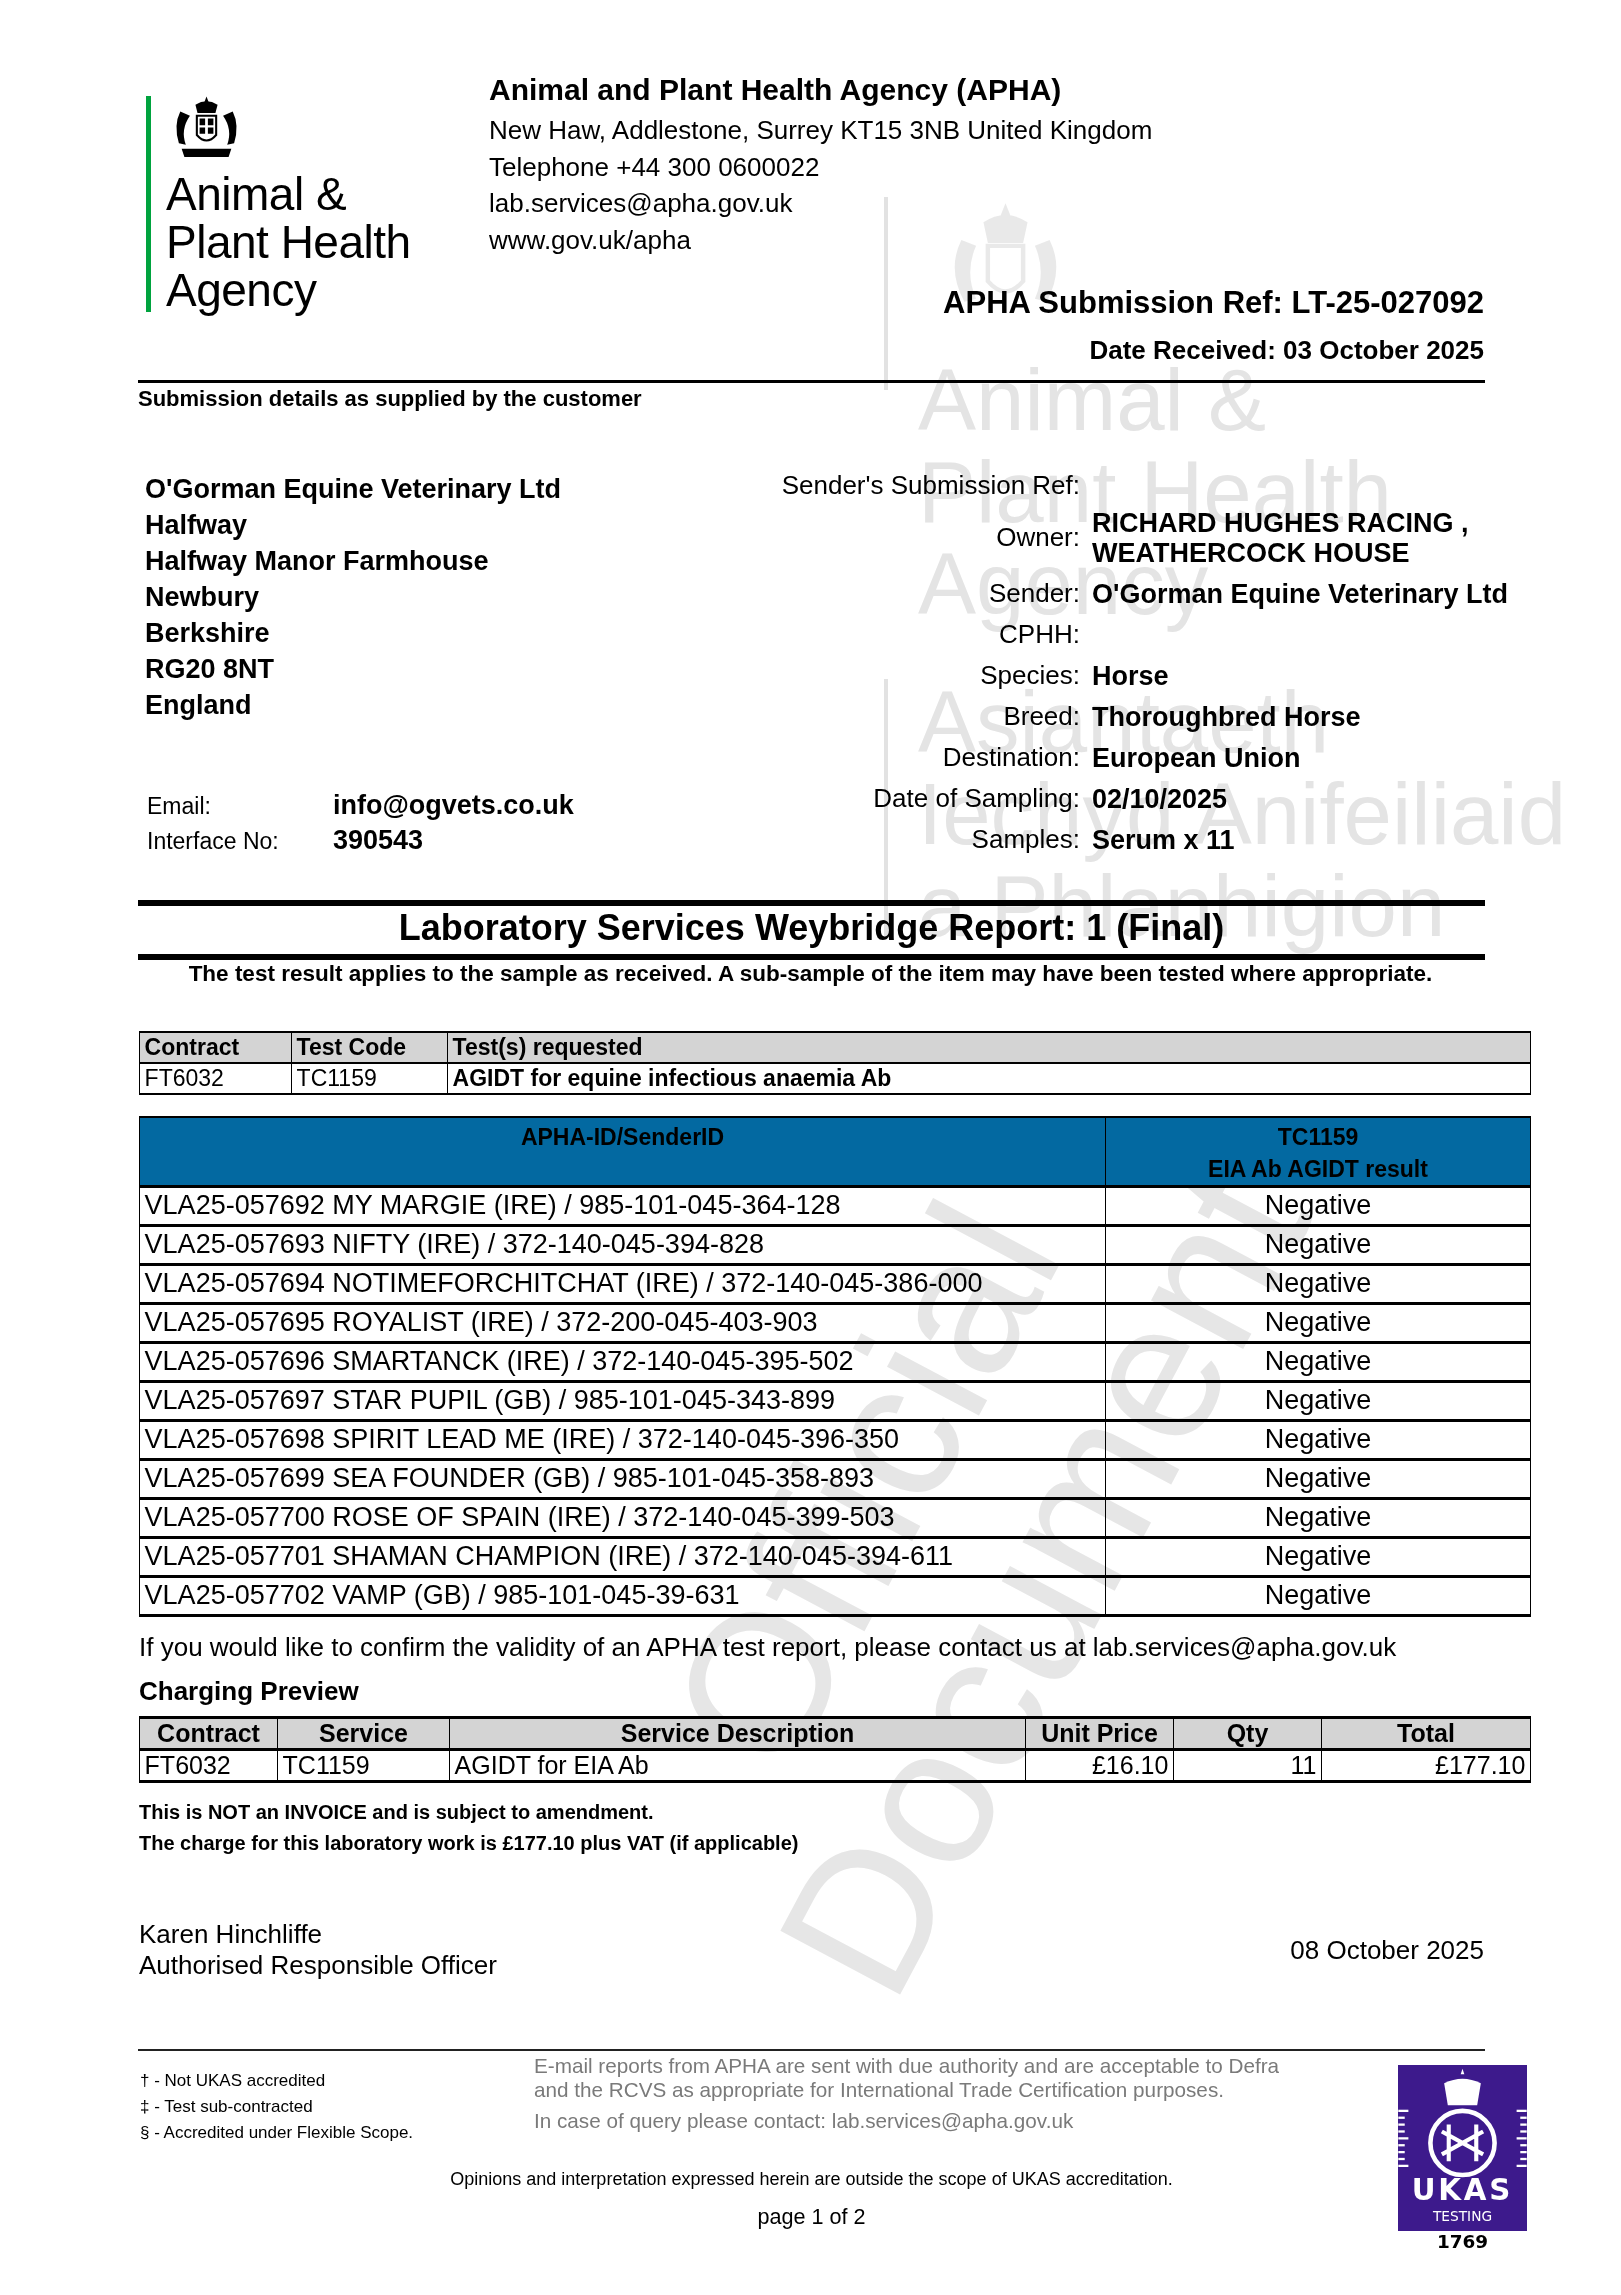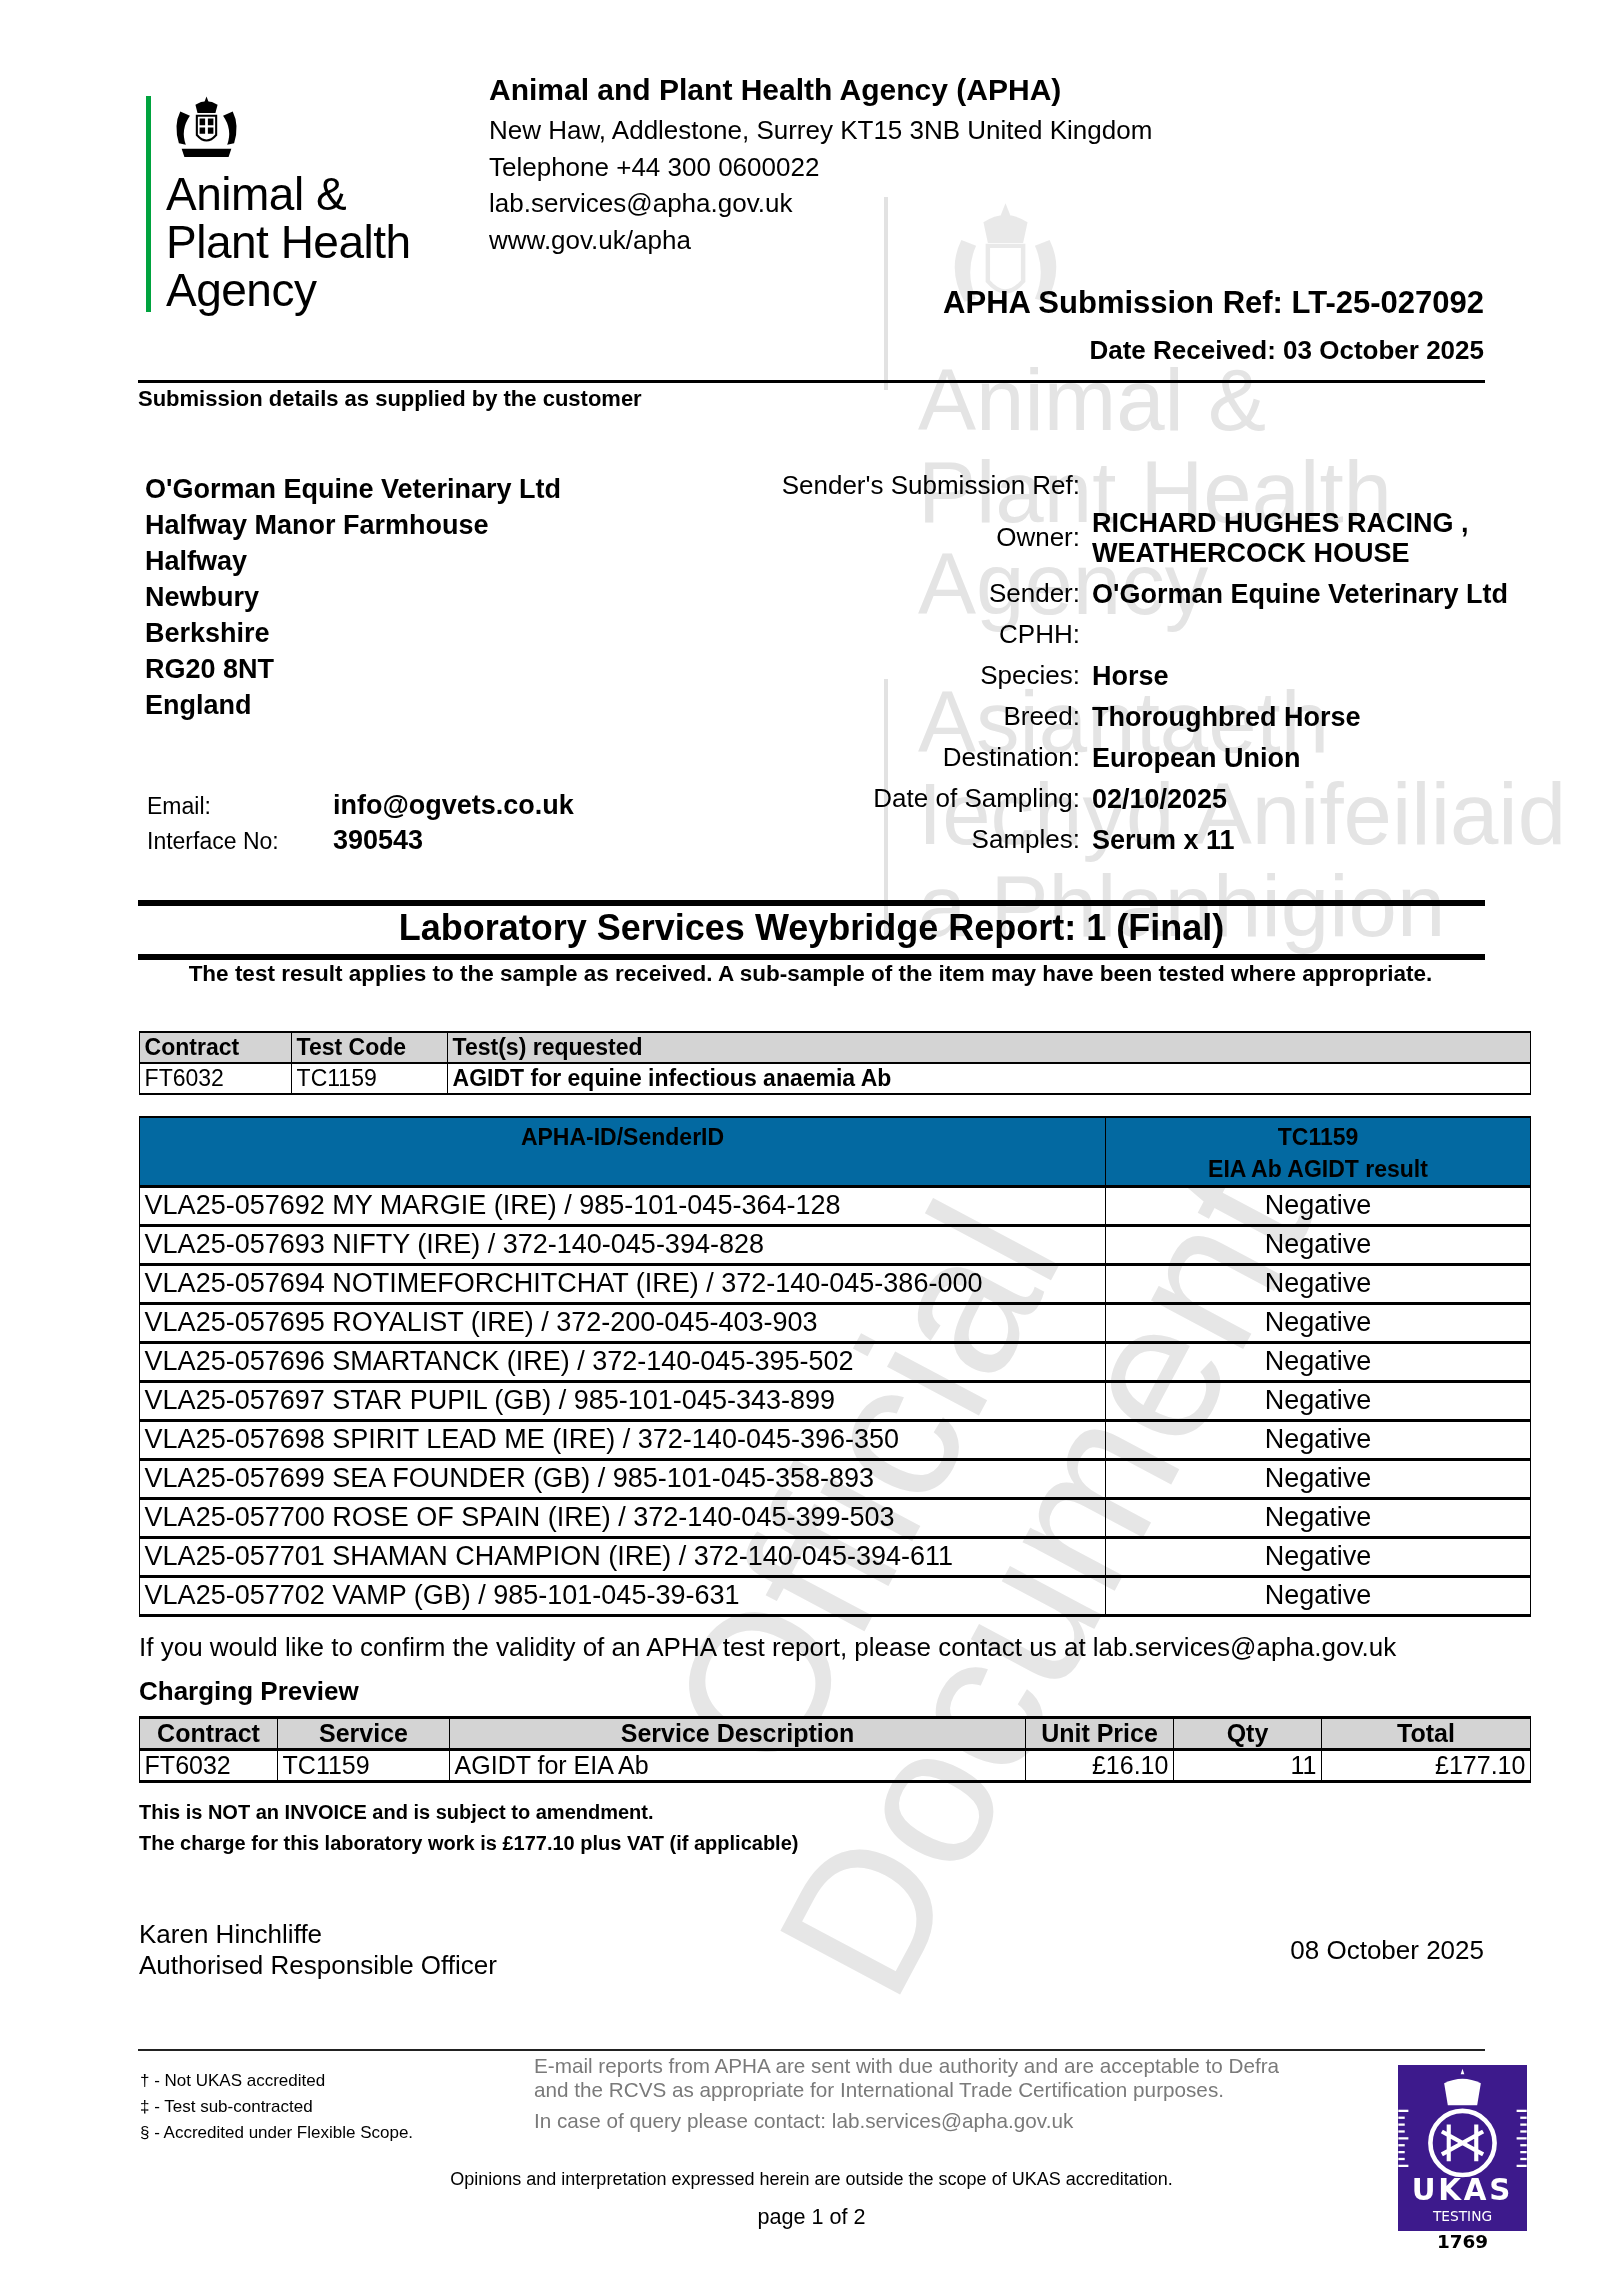--- a/index.html
+++ b/index.html
@@ -132,22 +132,22 @@
 <div class="content agency-line" style="top:188px">lab.services@apha.gov.uk</div>
 <div class="content agency-line" style="top:225px">www.gov.uk/apha</div>
 
 <div class="content sub-ref">APHA Submission Ref: LT-25-027092</div>
 <div class="content date-received">Date Received: 03 October 2025</div>
 <div class="content rule-top"></div>
 <div class="content supplied-label">Submission details as supplied by the customer</div>
 
 <div class="content addr">
   <div>O'Gorman Equine Veterinary Ltd</div>
+  <div>Halfway</div>
   <div>Halfway Manor Farmhouse</div>
-  <div>Halfway</div>
   <div>Newbury</div>
   <div>Berkshire</div>
   <div>RG20 8NT</div>
   <div>England</div>
 </div>
 <div class="content contact-row" style="top:790px">
   <span class="contact-label">Email:</span><span class="contact-value">info@ogvets.co.uk</span>
 </div>
 <div class="content contact-row" style="top:825px">
   <span class="contact-label">Interface No:</span><span class="contact-value">390543</span>

